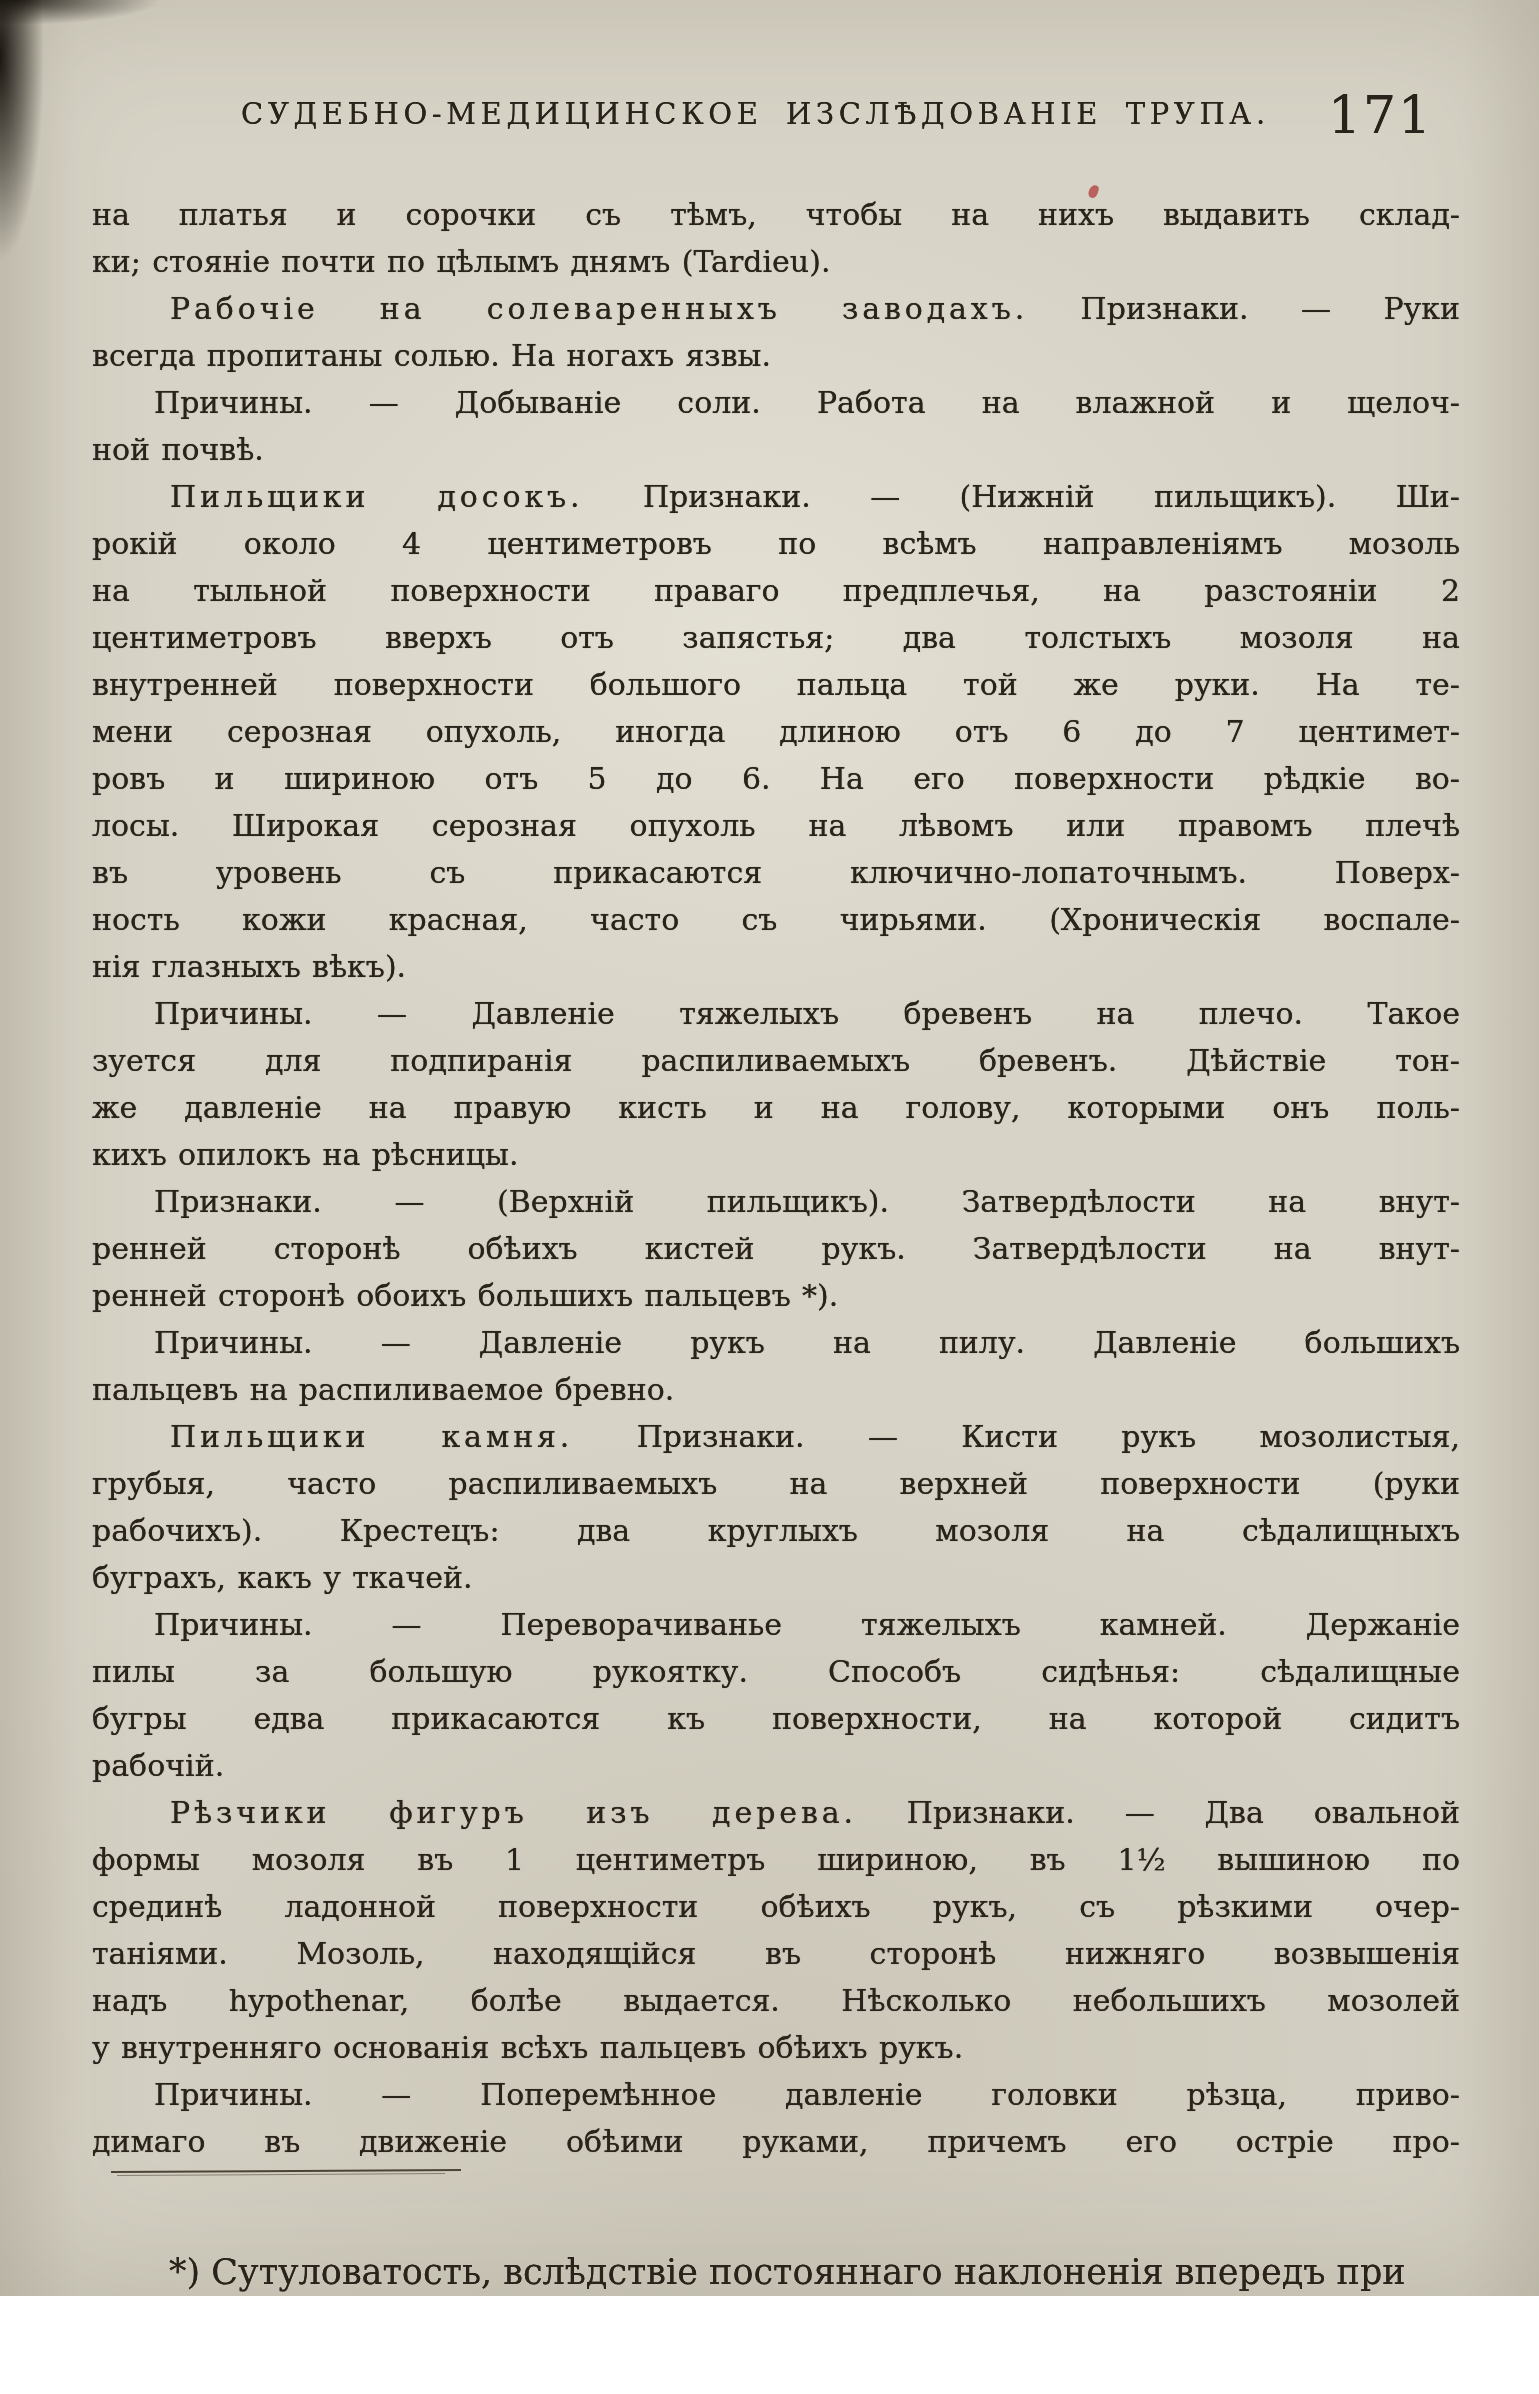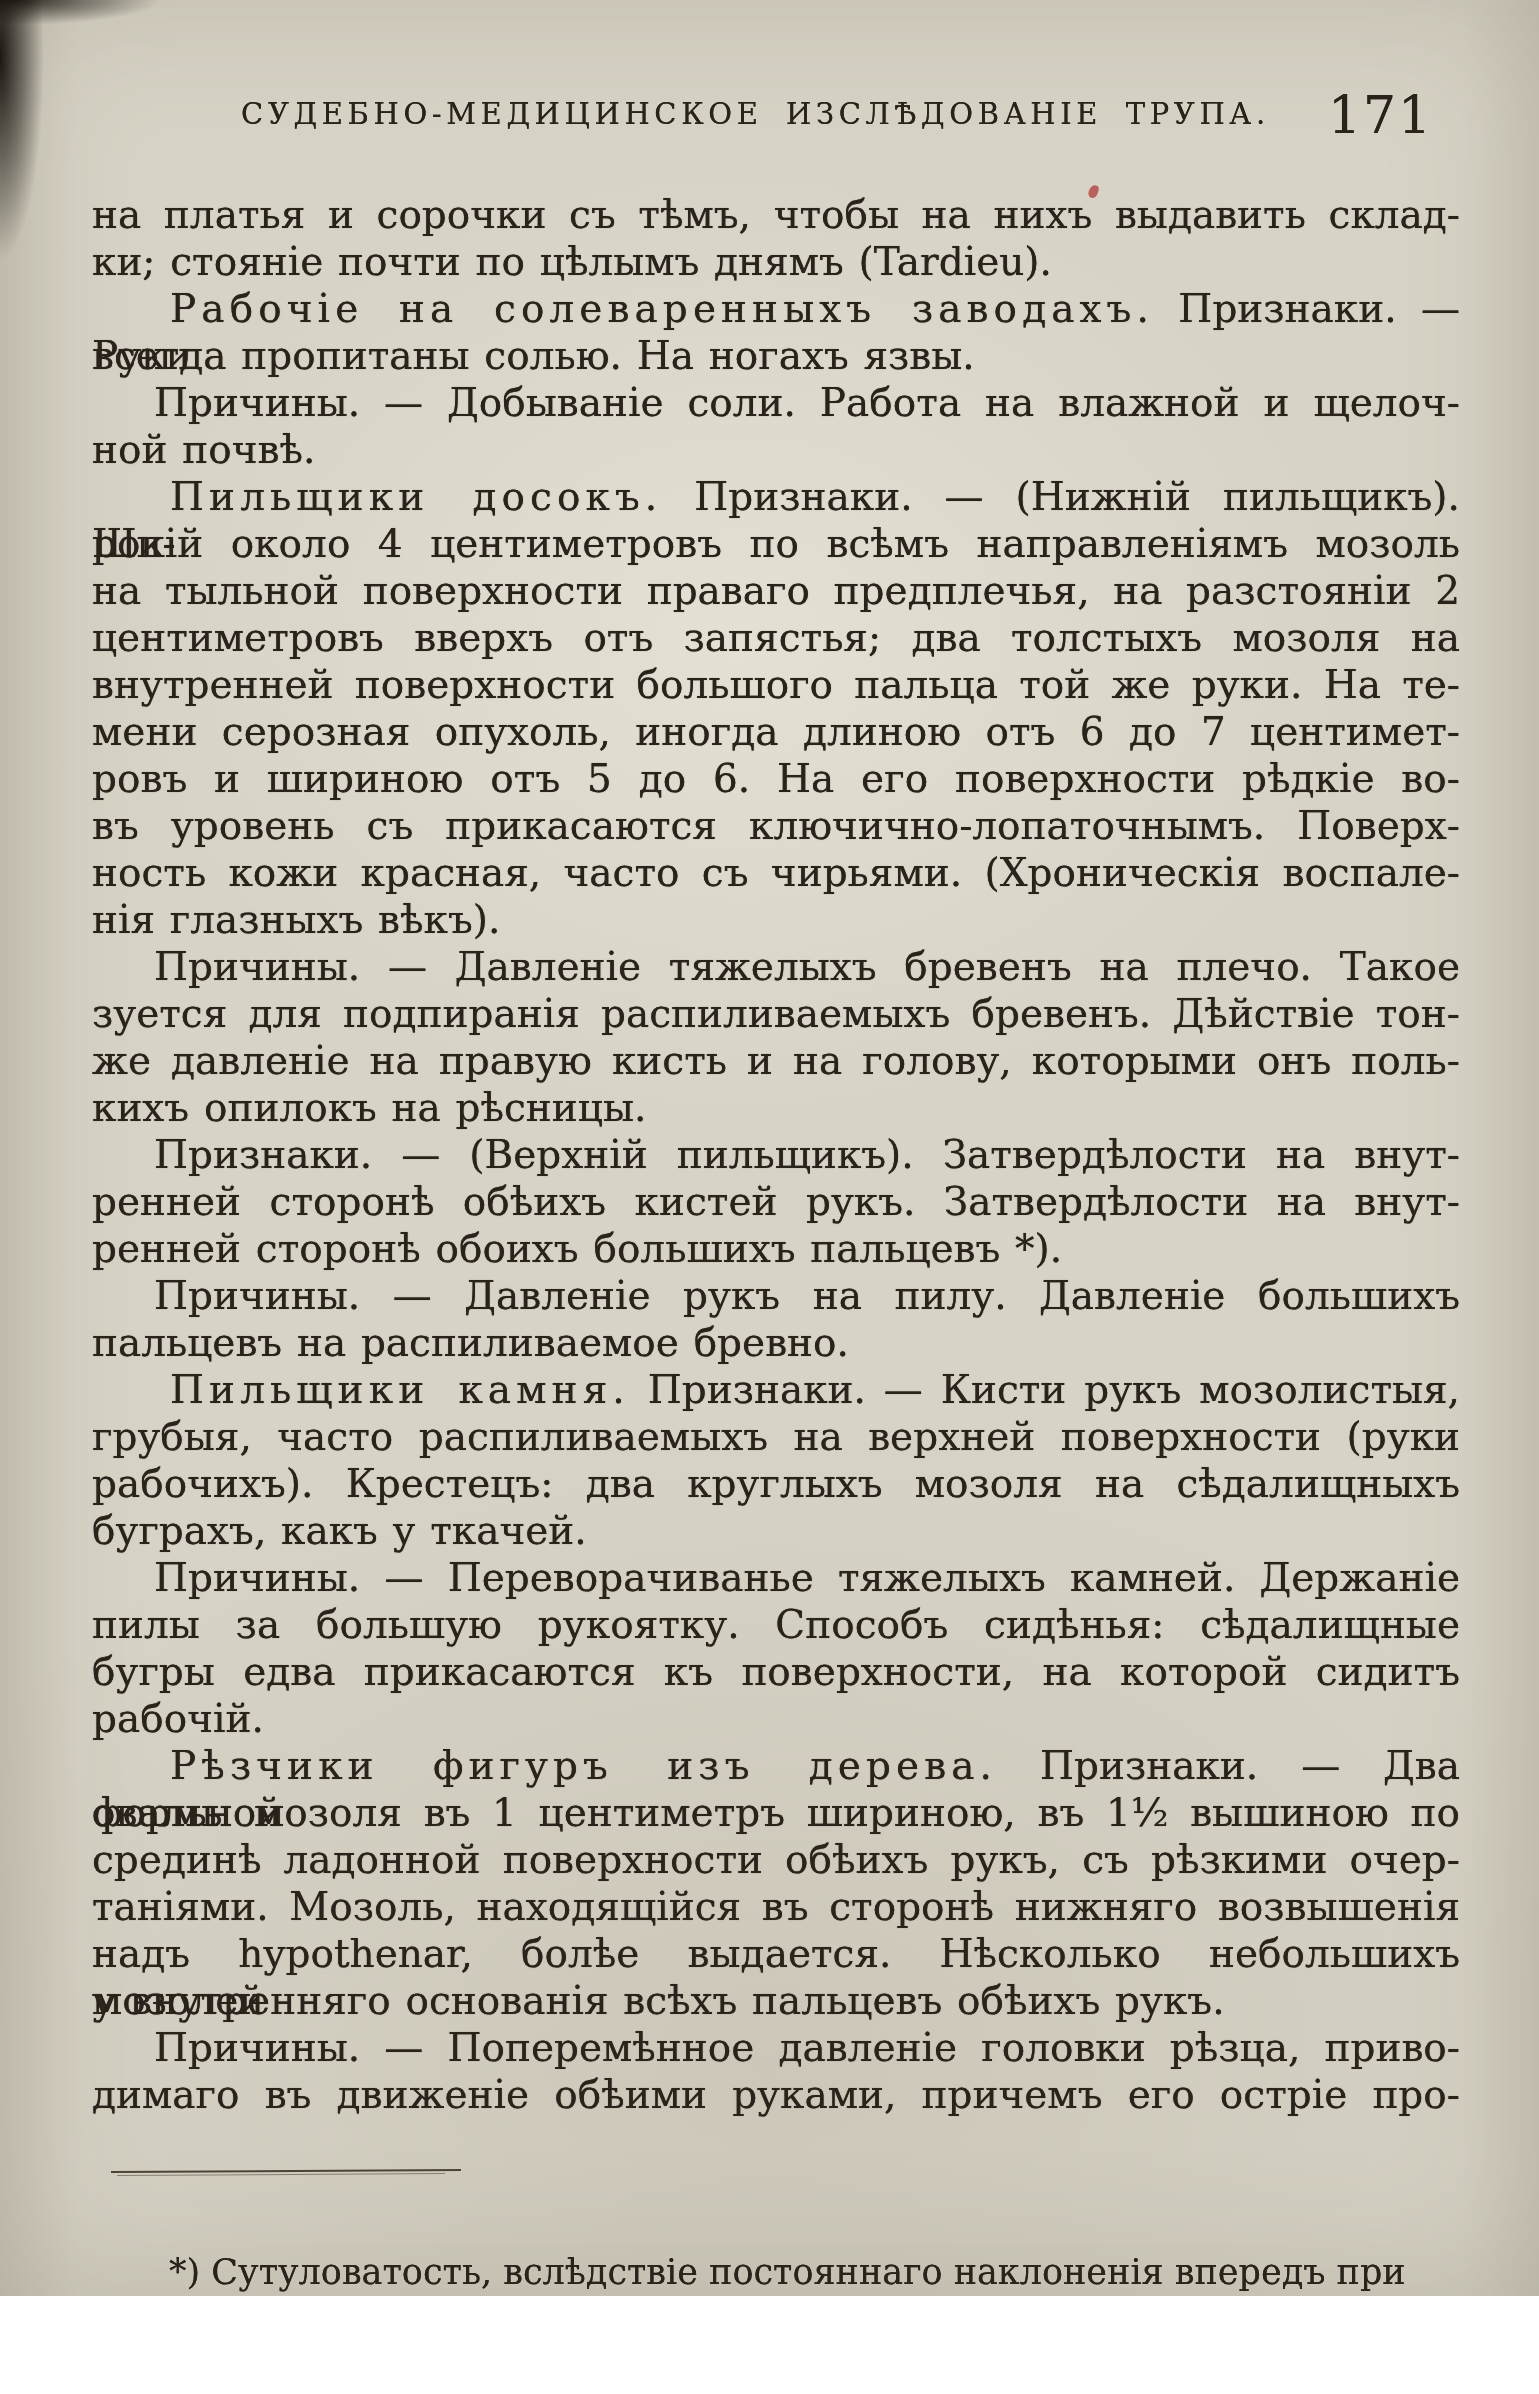--- a/index.html
+++ b/index.html
@@ -30,21 +30,21 @@
     font-size:29px;letter-spacing:0.16em;word-spacing:9.7px;white-space:nowrap;
     text-shadow:0 0 0.6px rgba(35,28,20,0.9);
   }
   .header .pagenum{
     position:absolute;right:27px;top:-3.9px;font-size:52px;letter-spacing:1.9px;
     text-shadow:0 0 0.6px rgba(35,28,20,0.9);
   }
 
   .text-block{
     position:absolute;top:191px;left:92px;width:1368px;
-    font-size:39px;text-shadow:0 0 0.7px rgba(35,28,20,0.85);
+    font-size:30px;text-shadow:0 0 0.7px rgba(35,28,20,0.85);
     word-spacing:0.06em;
   }
   .line{height:47px;line-height:47px;white-space:nowrap;text-align:justify;text-align-last:left;}
   .line.j{white-space:normal;text-align-last:justify;}
   .line.ind{text-indent:62px;}
   .line .sp{letter-spacing:0.13em;word-spacing:0.22em;margin-left:16px;}
 
   .footnote-rule{
     position:absolute;left:111px;top:2170px;width:350px;height:1.9px;
     background:#4a4336;transform:rotate(-0.35deg);
@@ -88,20 +88,21 @@
       <div class="line"><span>всегда пропитаны солью. На ногахъ язвы.</span></div>
       <div class="line ind j"><span>Причины. — Добываніе соли. Работа на влажной и щелоч-</span></div>
       <div class="line"><span>ной почвѣ.</span></div>
       <div class="line ind j"><span class="sp">Пильщики досокъ.</span><span> Признаки. — (Нижній пильщикъ). Ши-</span></div>
       <div class="line j"><span>рокій около 4 центиметровъ по всѣмъ направленіямъ мозоль</span></div>
       <div class="line j"><span>на тыльной поверхности праваго предплечья, на разстояніи 2</span></div>
       <div class="line j"><span>центиметровъ вверхъ отъ запястья; два толстыхъ мозоля на</span></div>
       <div class="line j"><span>внутренней поверхности большого пальца той же руки. На те-</span></div>
       <div class="line j"><span>мени серозная опухоль, иногда длиною отъ 6 до 7 центимет-</span></div>
       <div class="line j"><span>ровъ и шириною отъ 5 до 6. На его поверхности рѣдкіе во-</span></div>
+      <div class="line j"><span>лосы. Широкая серозная опухоль на лѣвомъ или правомъ плечѣ</span></div>
       <div class="line j"><span>въ уровень съ прикасаются ключично-лопаточнымъ. Поверх-</span></div>
       <div class="line j"><span>ность кожи красная, часто съ чирьями. (Хроническія воспале-</span></div>
       <div class="line"><span>нія глазныхъ вѣкъ).</span></div>
       <div class="line ind j"><span>Причины. — Давленіе тяжелыхъ бревенъ на плечо. Такое</span></div>
       <div class="line j"><span>зуется для подпиранія распиливаемыхъ бревенъ. Дѣйствіе тон-</span></div>
       <div class="line j"><span>же давленіе на правую кисть и на голову, которыми онъ поль-</span></div>
       <div class="line"><span>кихъ опилокъ на рѣсницы.</span></div>
       <div class="line ind j"><span>Признаки. — (Верхній пильщикъ). Затвердѣлости на внут-</span></div>
       <div class="line j"><span>ренней сторонѣ обѣихъ кистей рукъ. Затвердѣлости на внут-</span></div>
       <div class="line"><span>ренней сторонѣ обоихъ большихъ пальцевъ *).</span></div>

